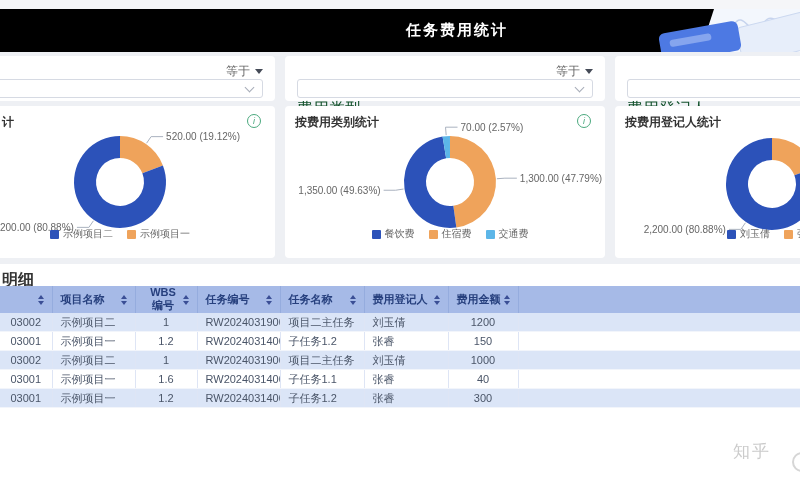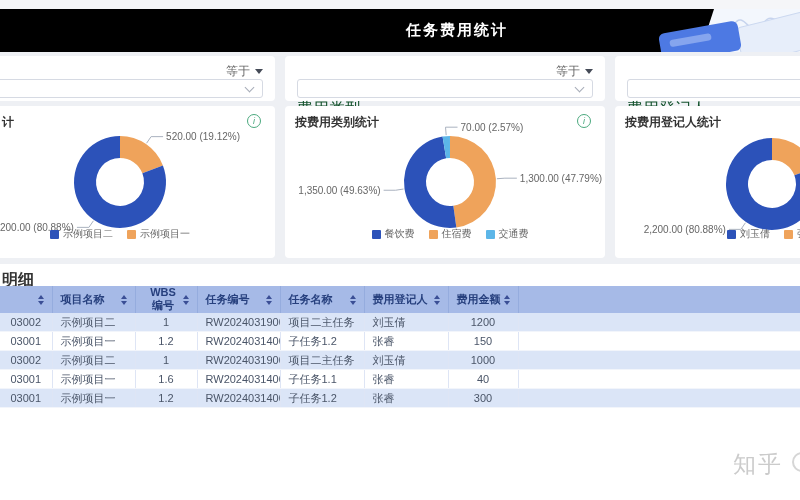--- a/index.html
+++ b/index.html
@@ -58,21 +58,21 @@
                  border-bottom:1px solid #F2F5FB;overflow:hidden;white-space:nowrap;}
   .data-table td:last-child{border-right:none;}
   .data-table tr.odd{background:#DBE5F7;} .data-table tr.even{background:#FFFFFF;}
   .a-r{text-align:center;} .a-l{text-align:left;}
   .thc{display:flex;justify-content:space-between;align-items:center;}
   .sort{display:inline-flex;flex-direction:column;gap:2px;}
   .tu,.td2{display:block;width:0;height:0;border-left:3px solid transparent;border-right:3px solid transparent;}
   .tu{border-bottom:4px solid #3A4E95;} .td2{border-top:4px solid #3A4E95;}
 
   
-  .wm{position:absolute;left:733px;top:449px;font-size:23px;color:#CBCBCB;letter-spacing:2px;}
+  .wm{position:absolute;left:733px;top:440px;font-size:17px;color:#CBCBCB;letter-spacing:2px;}
   .wm-logo{position:absolute;left:792px;top:452px;width:16px;height:16px;border:2px solid #D6D6D6;border-radius:50%;}
 </style>
 </head>
 <body>
 
 <div class="stage">
   <div class="top-strip"></div>
 
   <div class="app-header">
     <div class="header-title">任务费用统计</div>

